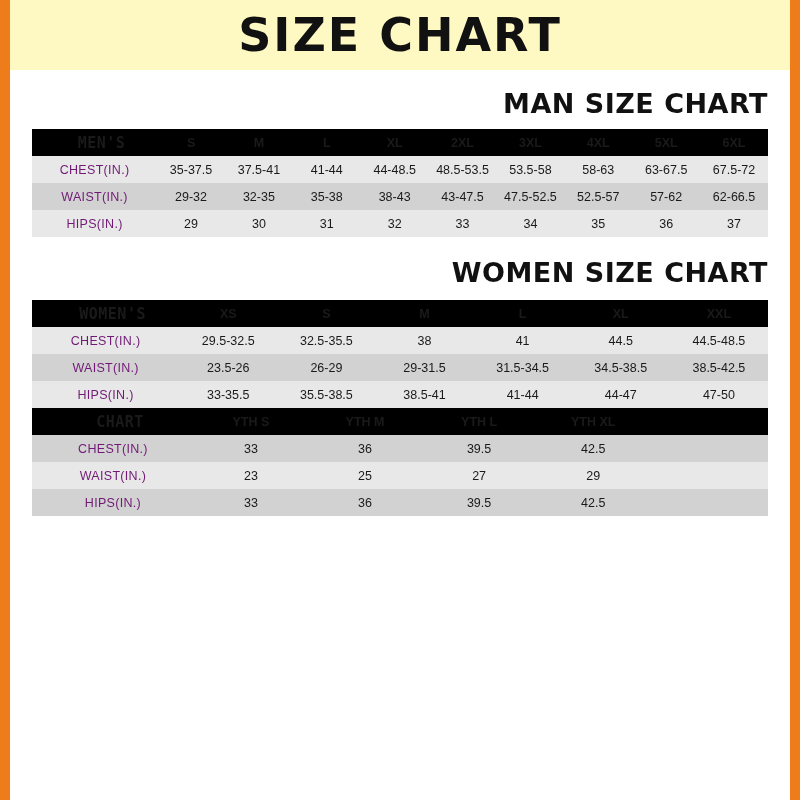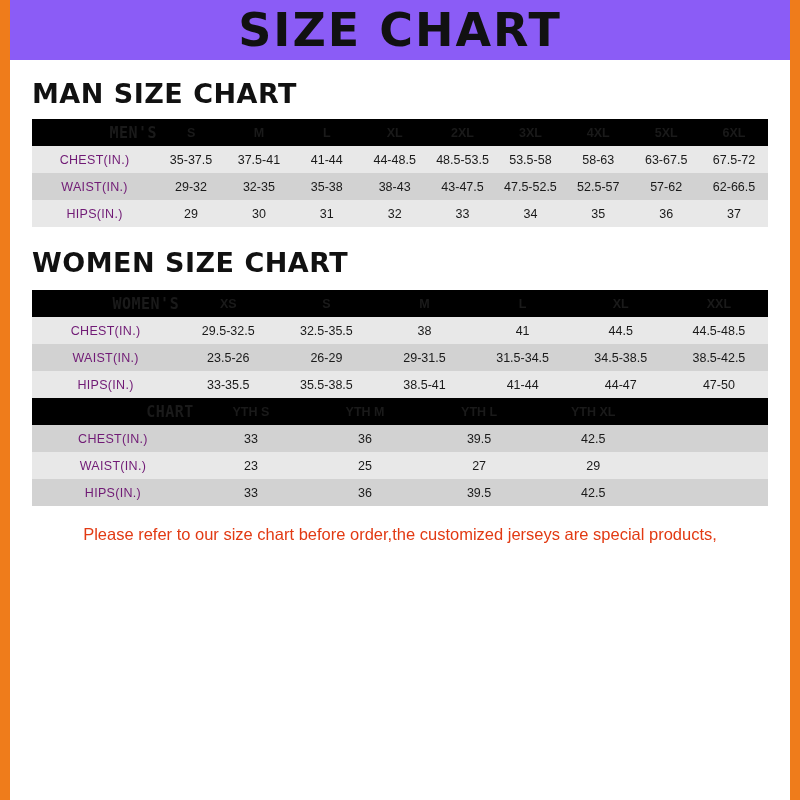--- a/index.html
+++ b/index.html
@@ -16,39 +16,39 @@
   .page {
     position: relative;
     width: 800px;
     height: 800px;
     box-sizing: border-box;
     border-left: 10px solid #ef7c1b;
     border-right: 10px solid #ef7c1b;
     background: #ffffff;
   }
   .banner {
-    height: 60px;
-    background: #8b5cf6;
+    height: 70px;
+    background: #fef9c3;
     display: flex;
     align-items: center;
     justify-content: center;
   }
   .banner-title {
     font-family: "DejaVu Sans", sans-serif;
     font-weight: bold;
     font-size: 46px;
     letter-spacing: 2px;
     color: #111111;
     line-height: 1;
   }
   .content {
     padding: 0 22px;
   }
   .section-title {
-    text-align: left;
+    text-align: right;
     font-family: "DejaVu Sans", sans-serif;
     font-weight: bold;
     font-size: 27px;
     color: #111111;
     letter-spacing: 0.5px;
   }
   .t1 { margin: 18px 0 10px 0; }
   .t2 { margin: 20px 0 12px 0; }
   .t3 { margin: 22px 0 12px 0; }
 
@@ -69,21 +69,21 @@
     white-space: nowrap;
   }
   thead th {
     background: #000000;
     color: #ffffff;
     height: 34px;
     font-size: 14px;
     font-weight: bold;
   }
   thead th.corner {
-    text-align: right;
+    text-align: center;
     padding-left: 14px;
     font-family: "DejaVu Sans Mono", monospace;
     font-size: 15px;
     letter-spacing: 0.5px;
   }
   tbody tr.odd td { background: #e8e8e8; }
   tbody tr.even td { background: #d2d2d2; }
   tbody td.rowhead {
     font-family: "Liberation Sans", sans-serif;
     font-size: 12.5px;
@@ -280,17 +280,16 @@
           <td>33</td>
           <td>36</td>
           <td>39.5</td>
           <td>42.5</td>
           <td></td>
         </tr>
       </tbody>
     </table>
 
     <div class="footnote">
-      <div>Please refer to our size chart before order,the customized jerseys are special products,</div>
     </div>
 
   </div>
 </div>
 
 </body></html>

